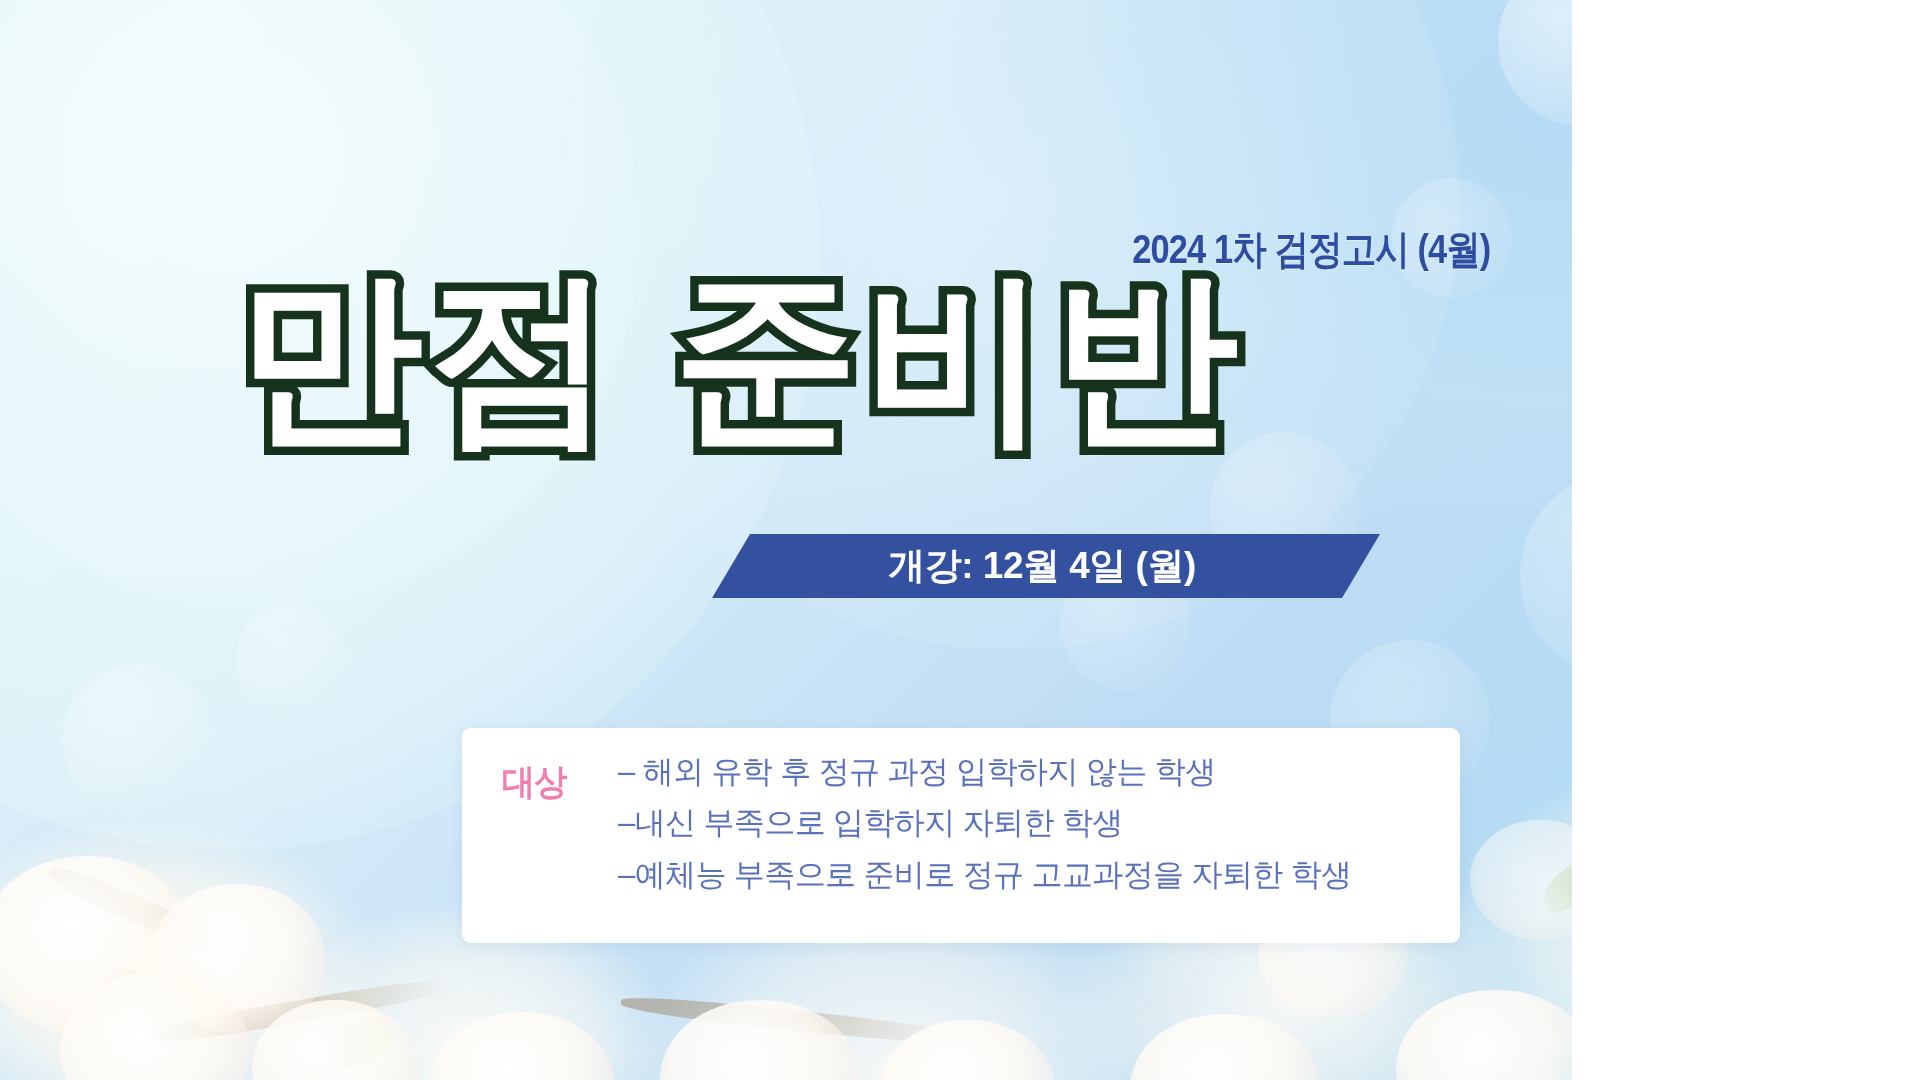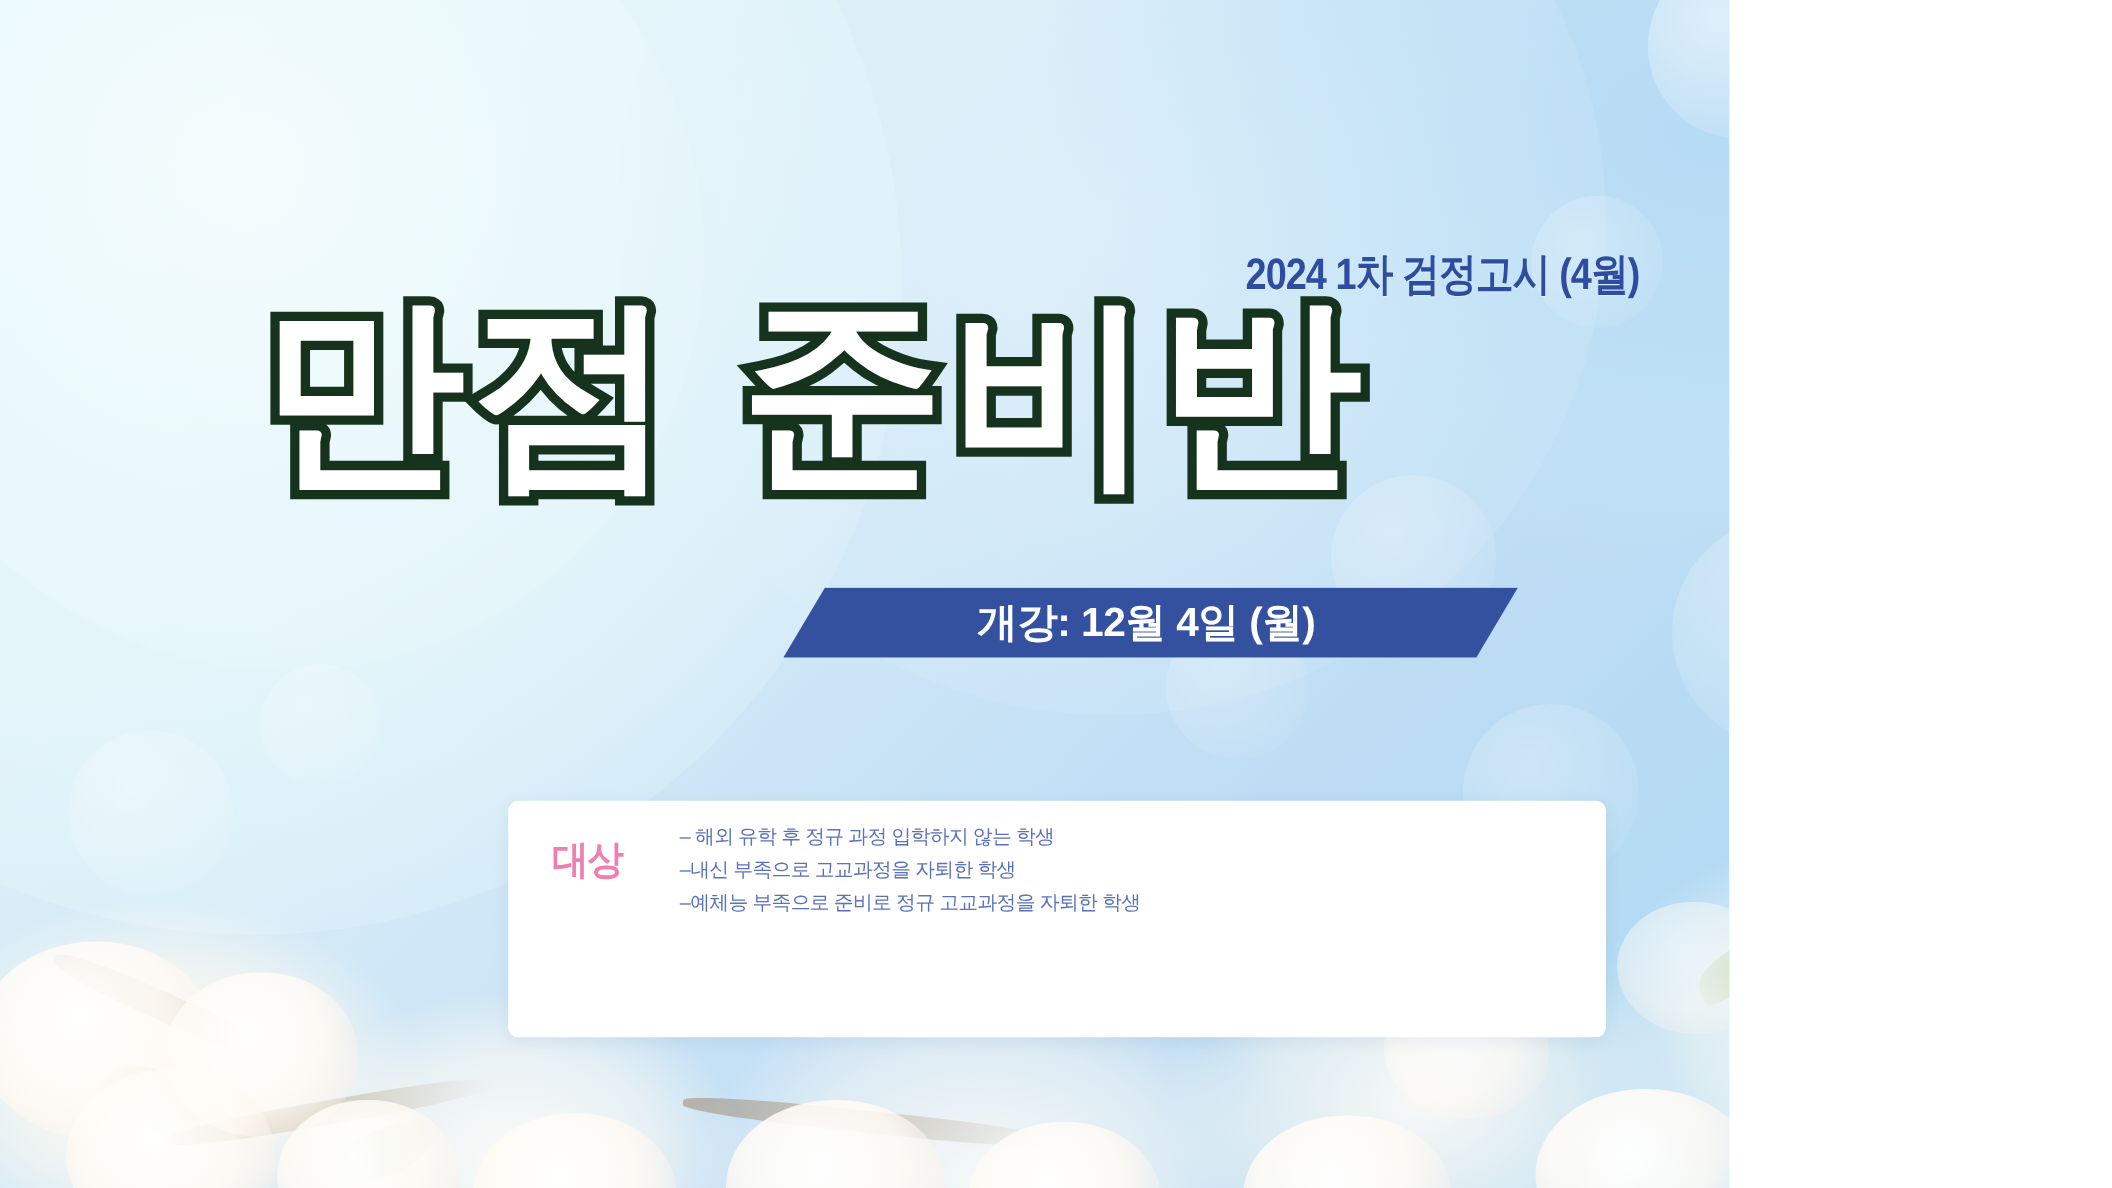--- a/index.html
+++ b/index.html
@@ -124,21 +124,21 @@
     color:#ee7fae;
     white-space:nowrap;
     transform:scaleX(.92); transform-origin:left center;
   }
   .card-list {
     list-style:none;
     margin:18px 0 0 46px;
     padding:0;
   }
   .card-list li {
-    font-size:18px; font-weight:400; letter-spacing:-.6px;
+    font-size:31px; font-weight:400; letter-spacing:-.6px;
     color:#5a72bc;
     line-height:1.66;
     white-space:nowrap;
   }
 </style>
 </head>
 <body>
 
 <div id="stage">
 
@@ -194,18 +194,18 @@
 
   <div class="date-banner">
     <span>개강: 12월 4일 (월)</span>
   </div>
 
   <div class="info-card">
     <div class="card-label">대상</div>
 
     <ul class="card-list">
       <li>– 해외 유학 후 정규 과정 입학하지 않는 학생</li>
-      <li>–내신 부족으로 고교과정을 자퇴한 학생</li>
+      <li>–내신 부족으로 입학하지 자퇴한 학생</li>
       <li>–예체능 부족으로 준비로 정규 고교과정을 자퇴한 학생</li>
     </ul>
   </div>
 
 </div>
 
 </body></html>

